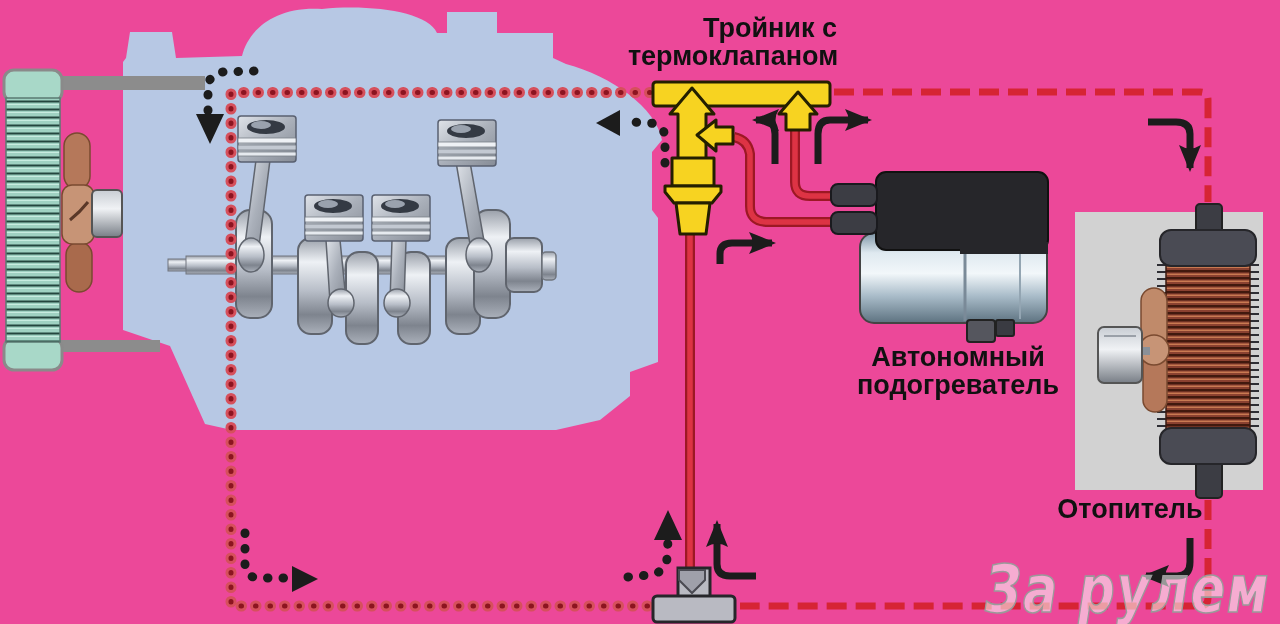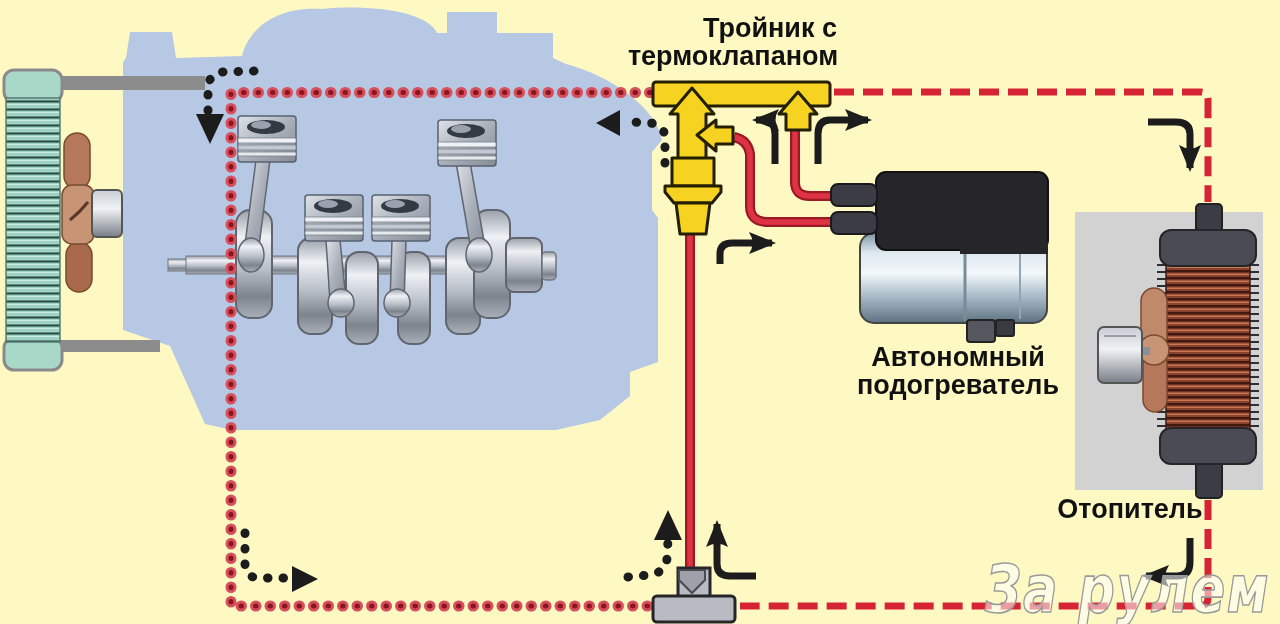--- a/index.html
+++ b/index.html
@@ -1,16 +1,16 @@
 <!DOCTYPE html>
 <html><head>
 <meta charset="utf-8">
 <style>
   html,body{margin:0;padding:0;background:#ffffff;}
-  .stage{position:relative;width:1280px;height:624px;background:#fef9c3;overflow:hidden;
+  .stage{position:relative;width:1280px;height:624px;background:#ec4899;overflow:hidden;
          font-family:"Liberation Sans", sans-serif;}
   svg{display:block;}
   text{font-family:"Liberation Sans", sans-serif;}
   .lbl{font-size:27px;font-weight:bold;fill:#111111;}
   .wm{font-family:"DejaVu Sans", sans-serif;font-size:66px;font-style:italic;font-weight:bold;
       fill:rgba(255,255,255,0.55);stroke:#9a9a9a;stroke-width:1.6px;letter-spacing:2px;}
 </style>
 </head>
 <body>
 

